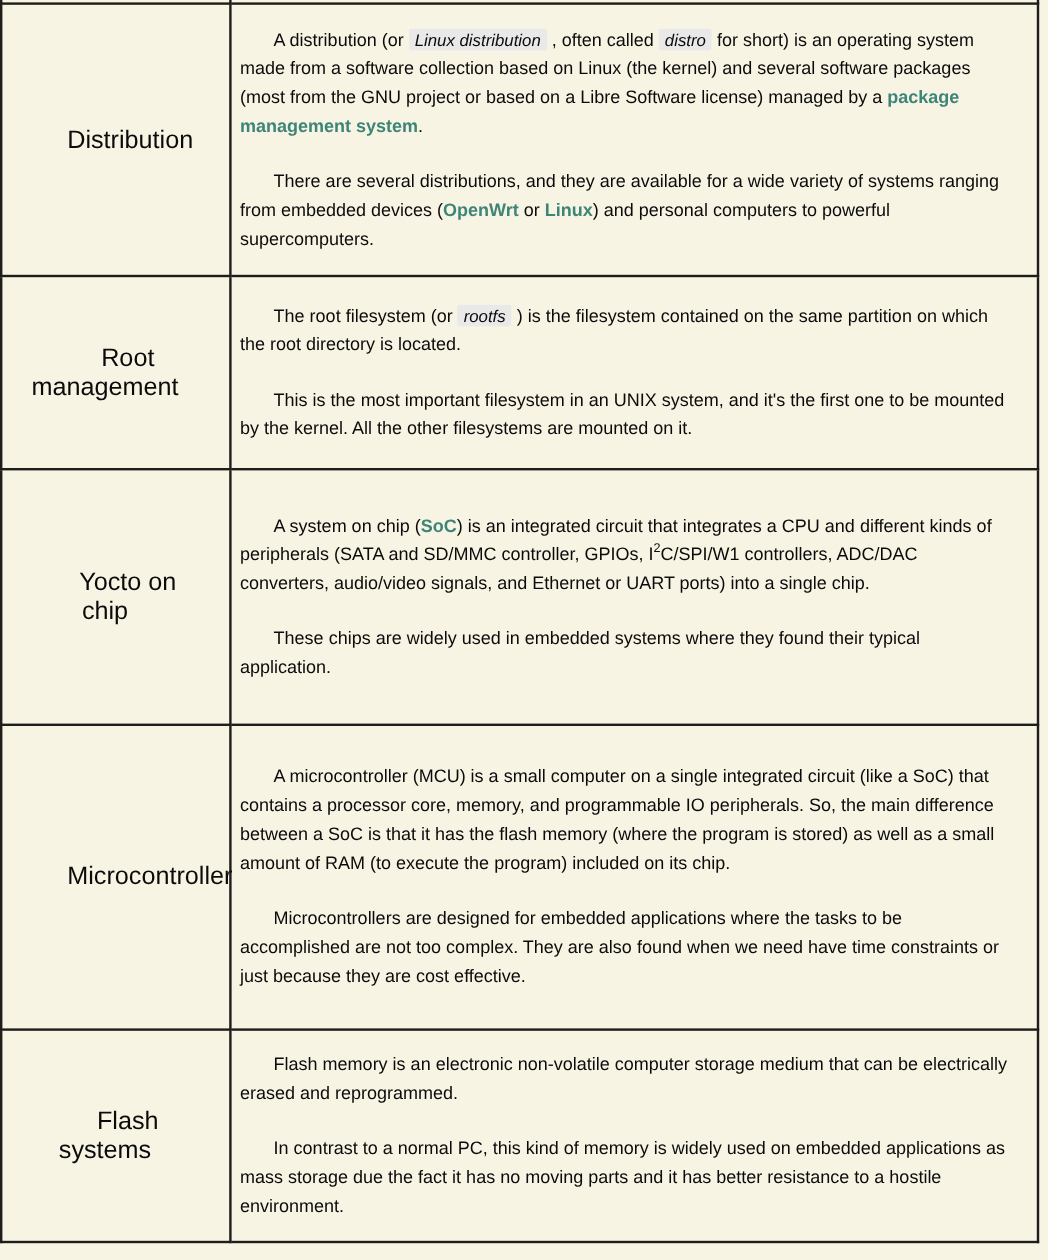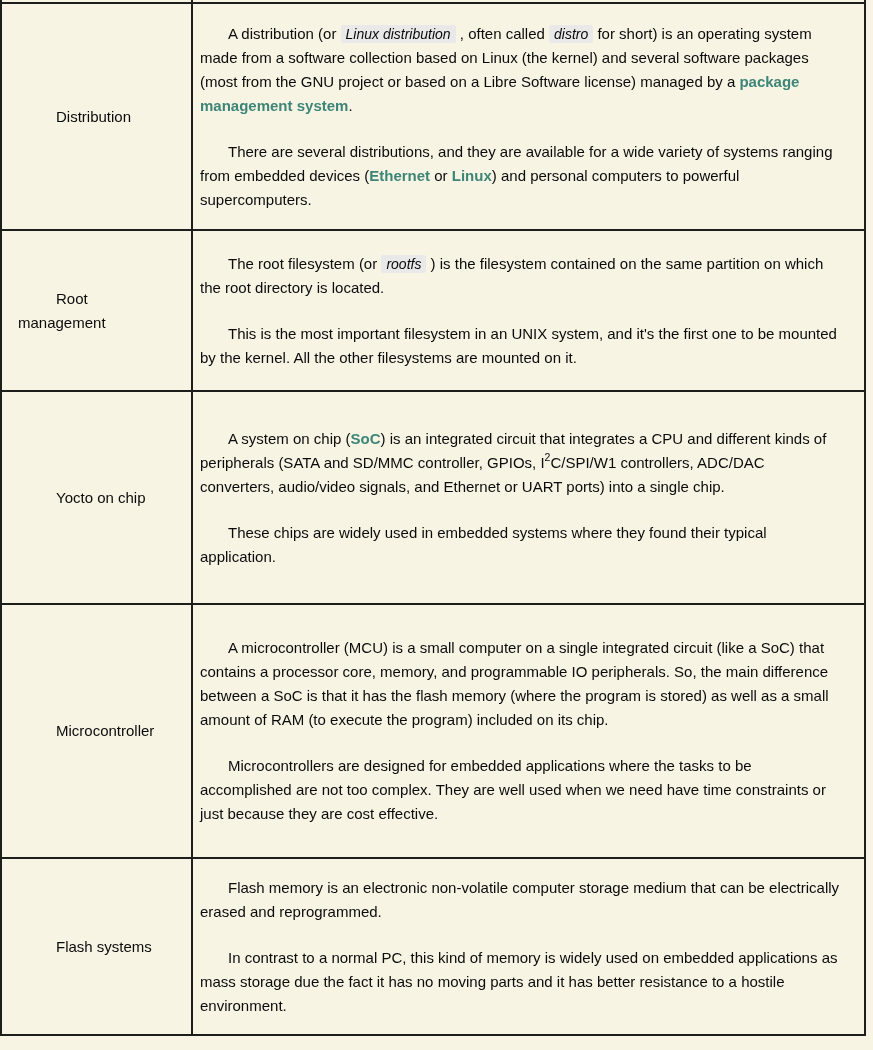--- a/index.html
+++ b/index.html
@@ -29,22 +29,23 @@
   tbody tr:nth-child(2){height:227px;}
   tbody tr:nth-child(3){height:161px;}
   tbody tr:nth-child(4){height:213px;}
   tbody tr:nth-child(5){height:254px;}
   tbody tr:nth-child(6){height:177px;}
   td.term{padding:0;}
   .term-text{
     margin-left:16px;
     width:139px;
     text-indent:38px;
-    font-size:15px;
+    font-size:21px;
     line-height:24px;
+    text-align:center;
   }
   td.def{padding:4px 8px 4px 7px;}
   p.para{
     margin:0 16px 22px 0;
     text-indent:28px;
     font-size:15px;
     line-height:24px;
   }
   p.para:last-child{margin-bottom:0;}
   span.code{
@@ -80,21 +81,21 @@
       <td></td>
       <td></td>
     </tr>
 
   <tr>
         <td class="term">
           <div class="term-text">Distribution</div>
         </td>
         <td class="def">
           <p class="para">A distribution (or <span class="code">Linux distribution</span> , often called <span class="code">distro</span> for short) is an operating system made from a software collection based on Linux (the kernel) and several software packages (most from the GNU project or based on a Libre Software license) managed by a <a class="link" href="#">package management system</a>.</p>
-          <p class="para">There are several distributions, and they are available for a wide variety of systems ranging from embedded devices (<a class="link" href="#">Ethernet</a> or <a class="link" href="#">Linux</a>) and personal computers to powerful supercomputers.</p>
+          <p class="para">There are several distributions, and they are available for a wide variety of systems ranging from embedded devices (<a class="link" href="#">OpenWrt</a> or <a class="link" href="#">Linux</a>) and personal computers to powerful supercomputers.</p>
         </td>
       </tr>
       <tr>
         <td class="term">
           <div class="term-text">Root management</div>
         </td>
         <td class="def">
           <p class="para">The root filesystem (or <span class="code">rootfs</span> ) is the filesystem contained on the same partition on which the root directory is located.</p>
           <p class="para">This is the most important filesystem in an UNIX system, and it's the first one to be mounted by the kernel. All the other filesystems are mounted on it.</p>
         </td>
@@ -107,21 +108,21 @@
           <p class="para">A system on chip (<a class="link" href="#">SoC</a>) is an integrated circuit that integrates a CPU and different kinds of peripherals (SATA and SD/MMC controller, GPIOs, I<sup>2</sup>C/SPI/W1 controllers, ADC/DAC converters, audio/video signals, and Ethernet or UART ports) into a single chip.</p>
           <p class="para">These chips are widely used in embedded systems where they found their typical application.</p>
         </td>
       </tr>
       <tr>
         <td class="term">
           <div class="term-text">Microcontroller</div>
         </td>
         <td class="def">
           <p class="para">A microcontroller (MCU) is a small computer on a single integrated circuit (like a SoC) that contains a processor core, memory, and programmable IO peripherals. So, the main difference between a SoC is that it has the flash memory (where the program is stored) as well as a small amount of RAM (to execute the program) included on its chip.</p>
-          <p class="para">Microcontrollers are designed for embedded applications where the tasks to be accomplished are not too complex. They are well used when we need have time constraints or just because they are cost effective.</p>
+          <p class="para">Microcontrollers are designed for embedded applications where the tasks to be accomplished are not too complex. They are also found when we need have time constraints or just because they are cost effective.</p>
         </td>
       </tr>
       <tr>
         <td class="term">
           <div class="term-text">Flash systems</div>
         </td>
         <td class="def">
           <p class="para">Flash memory is an electronic non-volatile computer storage medium that can be electrically erased and reprogrammed.</p>
           <p class="para">In contrast to a normal PC, this kind of memory is widely used on embedded applications as mass storage due the fact it has no moving parts and it has better resistance to a hostile environment.</p>
         </td>

